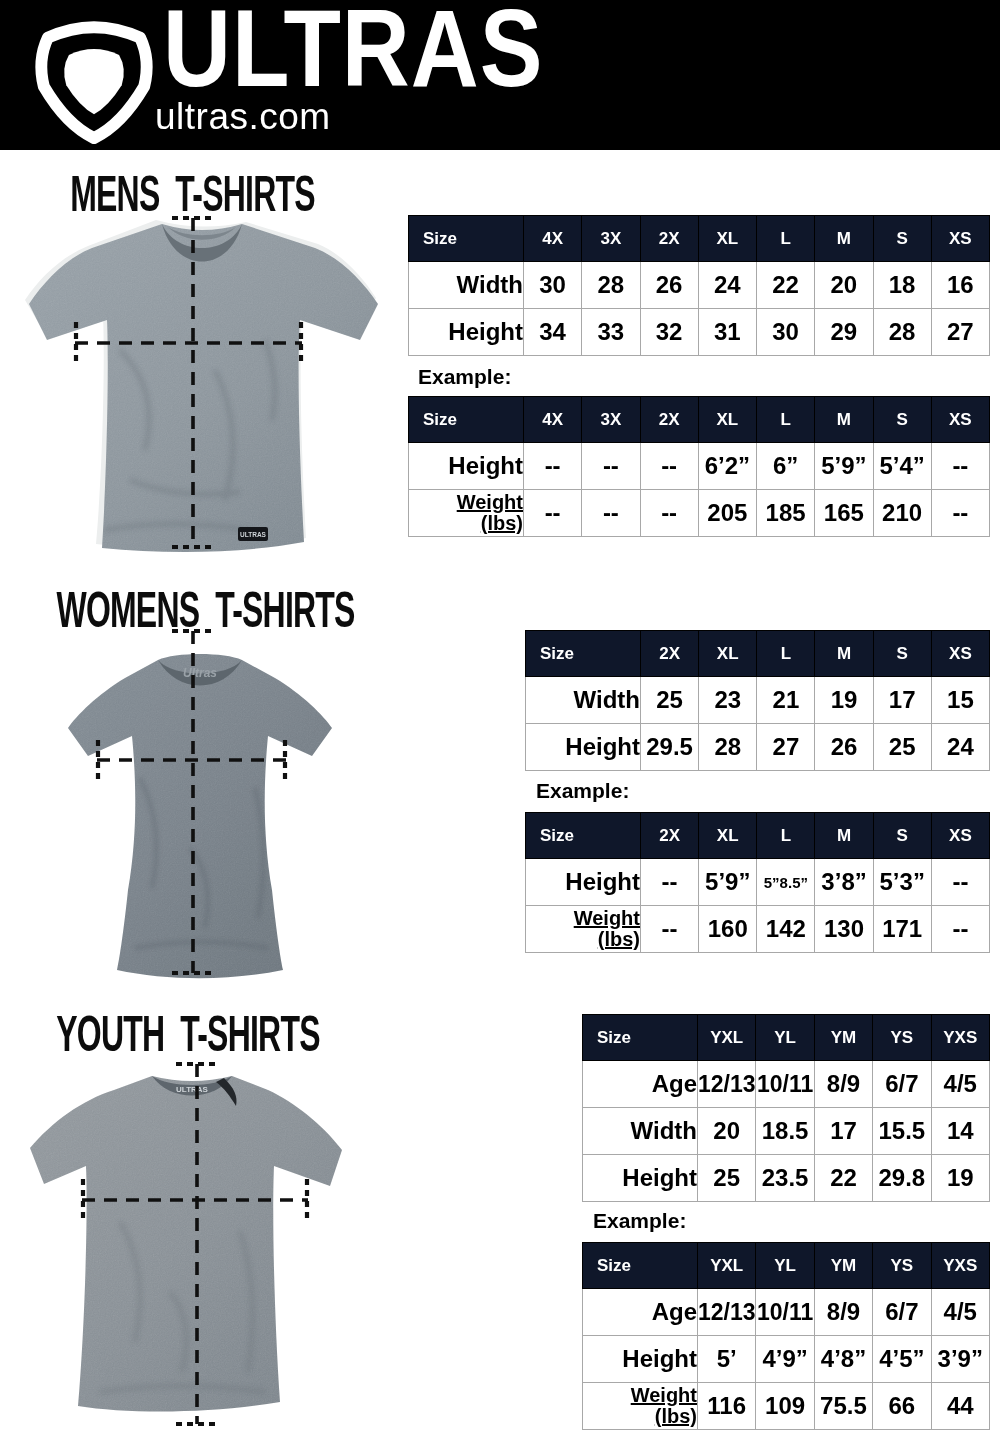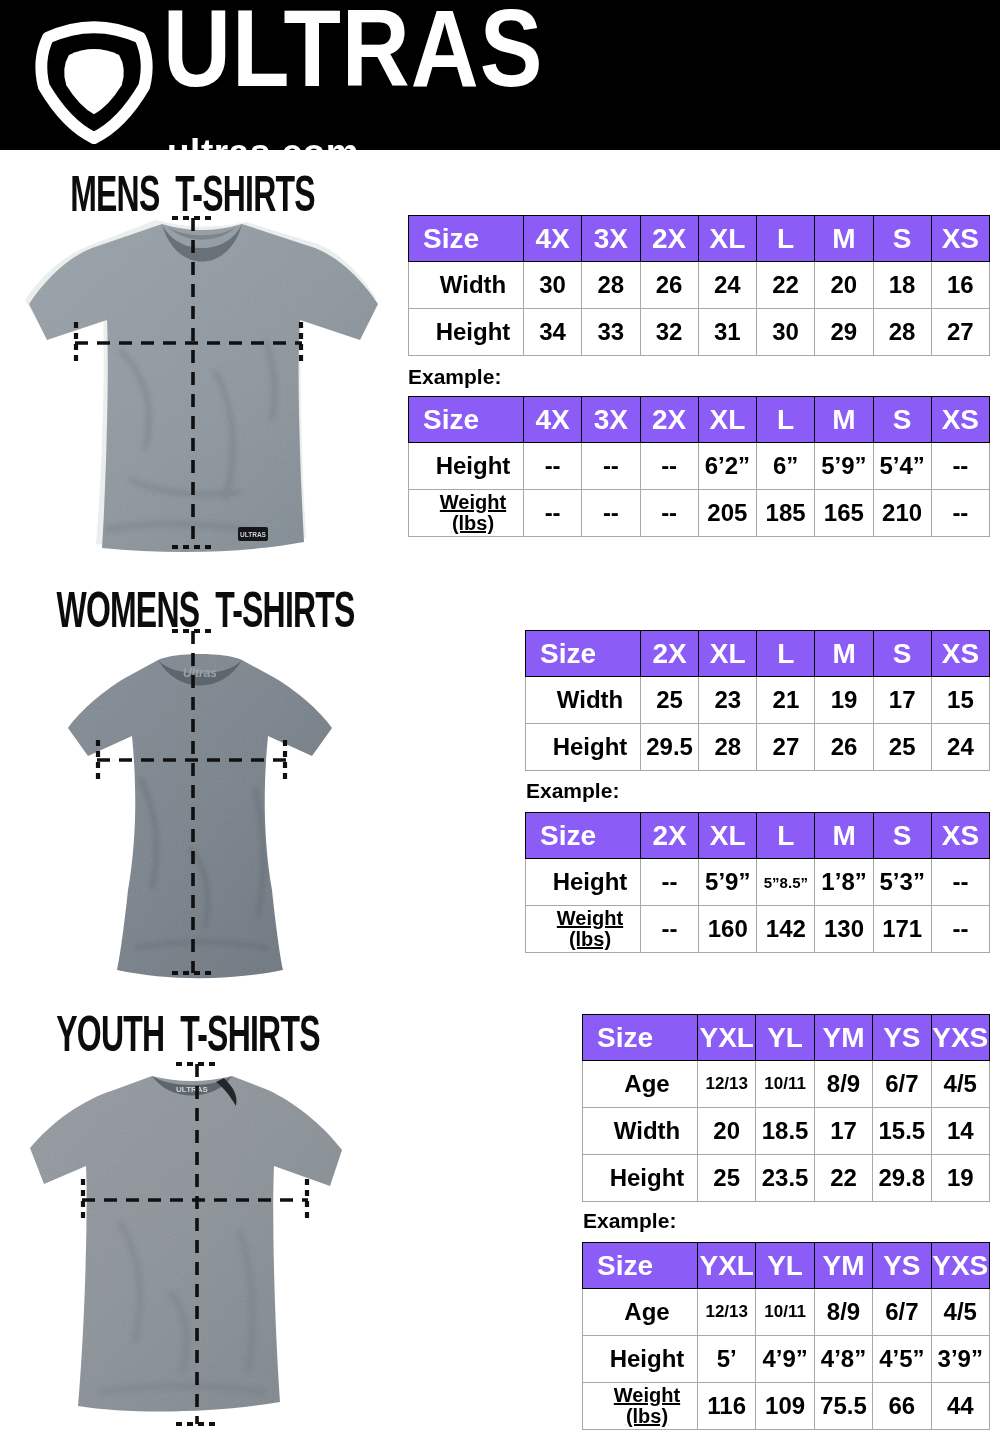--- a/index.html
+++ b/index.html
@@ -10,50 +10,50 @@
   }
   
   .header{position:absolute;left:0;top:0;width:1000px;height:150px;background:#000;}
   .logo{position:absolute;left:28px;top:6px;width:132px;height:140px;}
   .brand{
     position:absolute;left:163px;top:-14px;color:#fff;font-weight:bold;
     font-size:97px;letter-spacing:1px;transform:scale(.97,1.12);transform-origin:left top;
     white-space:nowrap;
   }
   .site{
-    position:absolute;left:167px;top:96px;color:#fff;font-weight:bold;
-    font-size:37px;letter-spacing:.5px;white-space:nowrap;margin-top:36px;
+    position:absolute;left:155px;top:96px;color:#fff;font-weight:normal;
+    font-size:37px;letter-spacing:.5px;white-space:nowrap;
   }
   
   .sec-title{
     position:absolute;margin:0;font-weight:bold;color:#0c0c0c;text-align:center;
     font-size:41px;white-space:nowrap;word-spacing:10px;letter-spacing:-1px;
     transform:scale(.78,1.22);transform-origin:center top;
   }
   #mens-title{left:0;width:385px;top:166px;}
   #womens-title{left:18px;width:350px;top:582px;}
   #youth-title{left:8px;width:360px;top:1006px;}
   
-  .example{position:absolute;font-size:21px;font-weight:bold;color:#000;}
+  .example{position:absolute;font-size:21px;font-weight:bold;color:#000;margin-left:10px;}
   #mens-example-label{left:408px;top:365px;}
   #womens-example-label{left:526px;top:779px;}
   #youth-example-label{left:583px;top:1209px;}
   
   table.size{border-collapse:collapse;table-layout:fixed;position:absolute;background:#fff;}
   table.size td,table.size th{
     border:1px solid #a8a8a8;height:46px;padding:0;color:#000;
     font-weight:bold;font-size:24px;text-align:center;vertical-align:middle;
   }
   table.size thead th{
-    background:#8b5cf6;color:#fff;border-color:#000;font-size:28px;height:45px;
+    background:#0f172a;color:#fff;border-color:#000;font-size:17px;height:45px;
   }
   table.size thead th:first-child{text-align:left;padding-left:14px;}
-  table.size tbody th{text-align:center;padding-left:14px;}
+  table.size tbody th{text-align:right;padding-left:14px;}
   table.size tbody th.two{font-size:20px;line-height:1.05;white-space:pre-line;text-decoration:underline;}
-  table.size td.md{font-size:17px;}
+  table.size td.md{font-size:23px;}
   table.size td.sm{font-size:15px;}
   col.c-label{width:115px;}
   #mens-size-table{left:408px;top:215px;width:582px;}
   #mens-example-table{left:408px;top:396px;width:582px;}
   #womens-size-table{left:525px;top:630px;width:465px;}
   #womens-example-table{left:525px;top:812px;width:465px;}
   #youth-size-table{left:582px;top:1014px;width:408px;}
   #youth-example-table{left:582px;top:1242px;width:408px;}
   
   .shirt{position:absolute;}
@@ -374,21 +374,21 @@
         <th>S</th>
         <th>XS</th>
       </tr>
     </thead>
     <tbody>
       <tr>
         <th class="rowlab">Height</th>
         <td>--</td>
         <td>5’9”</td>
         <td class="sm">5”8.5”</td>
-        <td>1’8”</td>
+        <td>3’8”</td>
         <td>5’3”</td>
         <td>--</td>
       </tr>
       <tr>
         <th class="rowlab two">Weight
 (lbs)</th>
         <td>--</td>
         <td>160</td>
         <td>142</td>
         <td>130</td>

